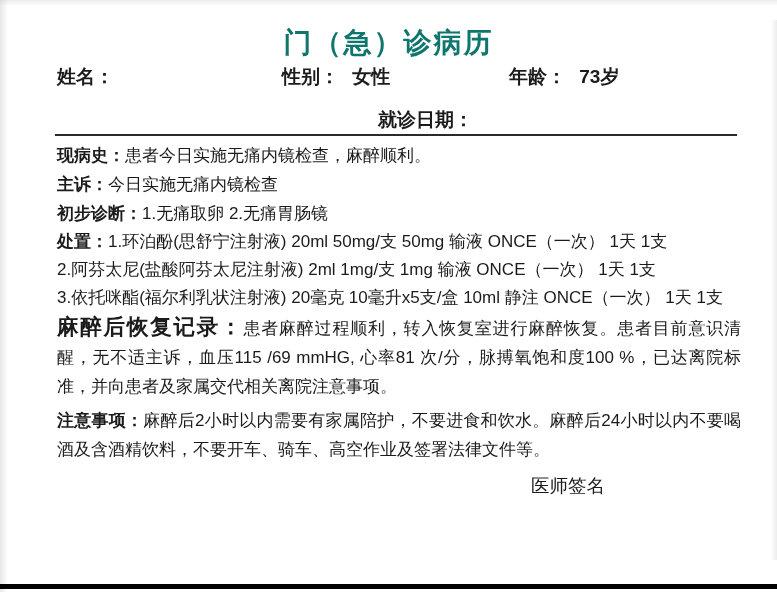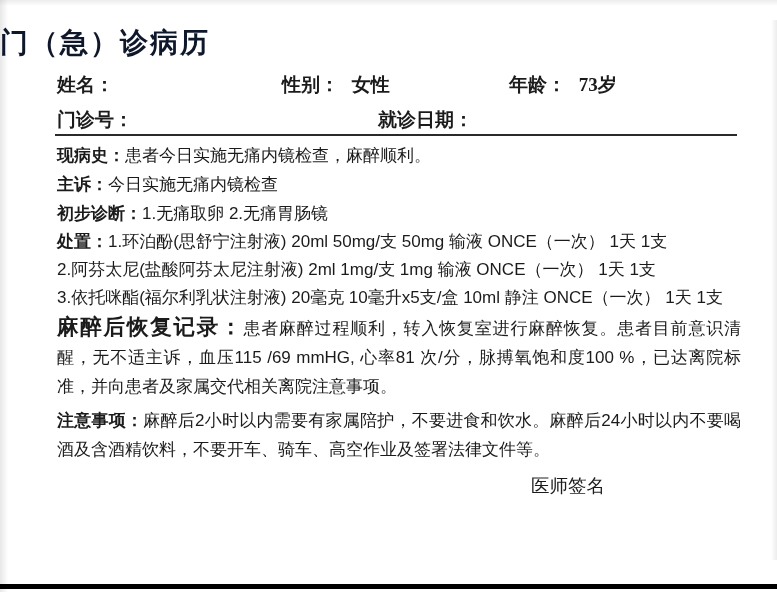--- a/index.html
+++ b/index.html
@@ -22,28 +22,29 @@
     background: linear-gradient(to bottom, rgba(170,170,170,.22), rgba(255,255,255,0));
   }
   .edge-right {
     position: absolute; right: 0; top: 20px; width: 6px; height: 540px;
     background: linear-gradient(to left, rgba(170,170,170,.22), rgba(255,255,255,0));
   }
   .title {
     position: absolute;
     top: 24px; left: 0; width: 777px;
     margin: 0;
+    text-align: center;
     font-size: 28px;
     font-weight: bold;
     letter-spacing: 2px;
-    color: #0f172a;
+    color: #0f766e;
   }
   .hdr-row { position: absolute; left: 0; width: 777px; height: 24px; font-size: 19px; }
   .hdr-row .f { position: absolute; white-space: nowrap; }
-  .row1 { top: 72px; font-family: Liberation Serif, serif; }
+  .row1 { top: 64px; }
   .row2 { top: 107px; }
   .f-name   { left: 57px;  }
   .f-gender { left: 282px; }
   .f-age    { left: 509px; }
   .f-clinic { left: 57px;  }
   .f-date   { left: 378px; }
   .hdr-label { font-weight: bold; }
   .hdr-value { font-weight: bold; margin-left: 8px; }
   .divider {
     position: absolute; top: 134px; left: 55px; width: 682px; height: 2px;
@@ -97,23 +98,20 @@
       <span class="hdr-label">性别：</span>
       <span class="hdr-value">女性</span>
     </span>
     <span class="f f-age">
       <span class="hdr-label">年龄：</span>
       <span class="hdr-value">73岁</span>
     </span>
   </div>
 
   <div class="hdr-row row2">
-    <span class="f f-clinic">
-      <span class="hdr-label">门诊号：</span>
-    </span>
     <span class="f f-date">
       <span class="hdr-label">就诊日期：</span>
     </span>
   </div>
 
   <div class="divider"></div>
 
   <div class="doc-body">
 
     <p class="para"><span class="label">现病史：</span><span>患者今日实施无痛内镜检查，麻醉顺利。</span></p>

